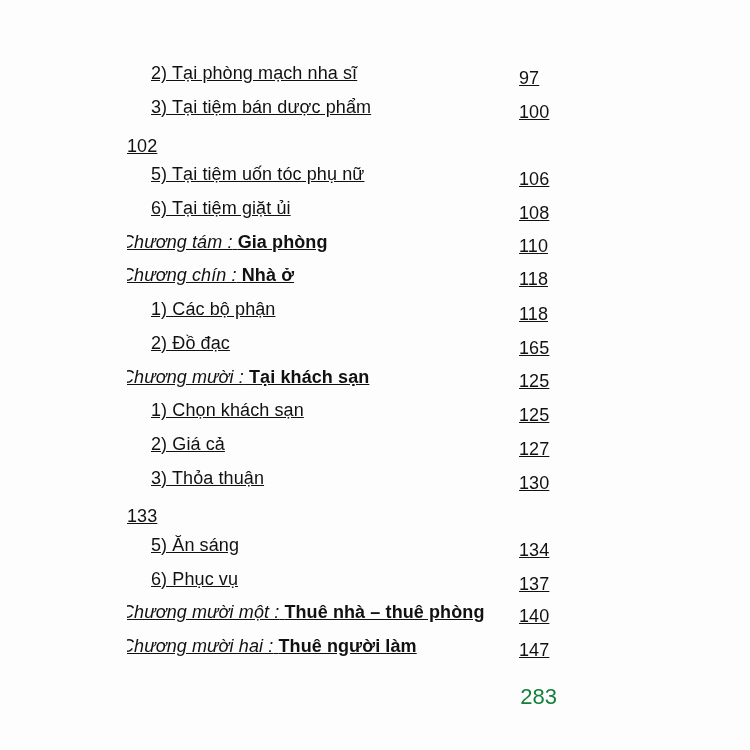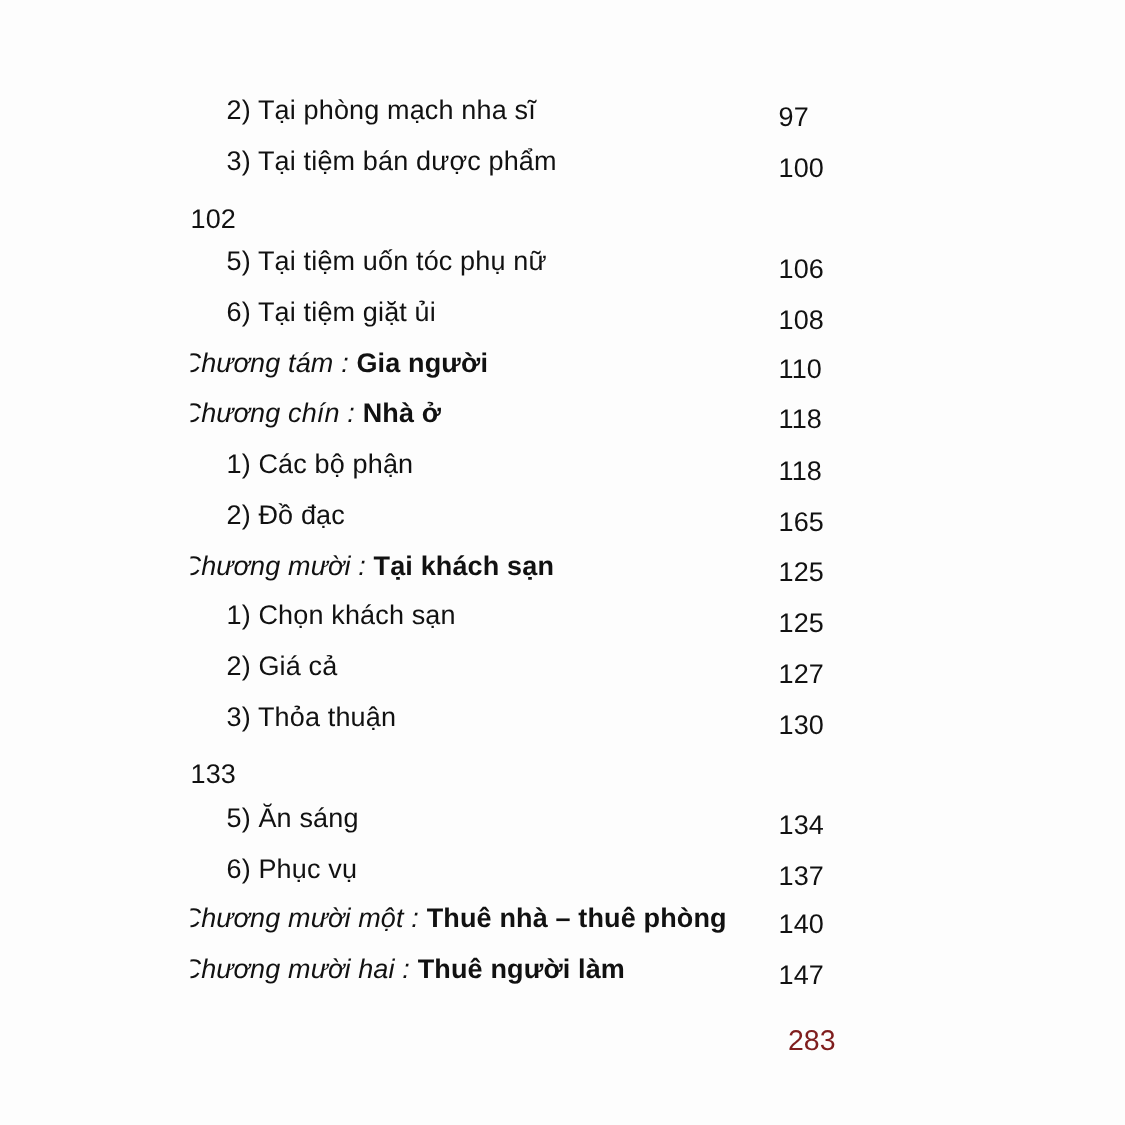--- a/index.html
+++ b/index.html
@@ -29,20 +29,21 @@
       overflow: hidden;
     }
     .toc-row {
       position: relative;
       height: 33.7px;
       display: flex;
       align-items: center;
       justify-content: space-between;
       font-size: 18px;
       letter-spacing: 0.1px;
+      text-decoration: underline;
     }
     .toc-row.section .toc-title {
       padding-left: 24px;
     }
     .toc-row.chapter .toc-title {
       margin-left: -6px;
       white-space: nowrap;
     }
     .chapter-prefix {
       font-style: italic;
@@ -54,22 +55,22 @@
     .toc-page {
       text-align: left;
       min-width: 40px;
       padding-top: 10px;
     }
     .toc-row.chapter .toc-page { padding-top: 8px; }
     .folio {
       position: absolute;
       right: 193px;
       top: 684px;
-      font-size: 19px;
-      color: #7f1d1d;
+      font-size: 22px;
+      color: #15803d;
     }
   </style>
 </head>
 <body>
 
 <div class="page">
 
   <div class="toc">
 
     <div class="toc-row section">
@@ -88,21 +89,21 @@
       <span class="toc-page">106</span>
     </div>
     <div class="toc-row section">
       <span class="toc-title">6) Tại tiệm giặt ủi</span>
       <span class="toc-page">108</span>
     </div>
 
     <div class="toc-row chapter">
       <span class="toc-title">
         <span class="chapter-prefix">Chương tám :</span>
-        <span class="chapter-name">Gia người</span>
+        <span class="chapter-name">Gia phòng</span>
       </span>
       <span class="toc-page">110</span>
     </div>
     <div class="toc-row chapter">
       <span class="toc-title">
         <span class="chapter-prefix">Chương chín :</span>
         <span class="chapter-name">Nhà ở</span>
       </span>
       <span class="toc-page">118</span>
     </div>

